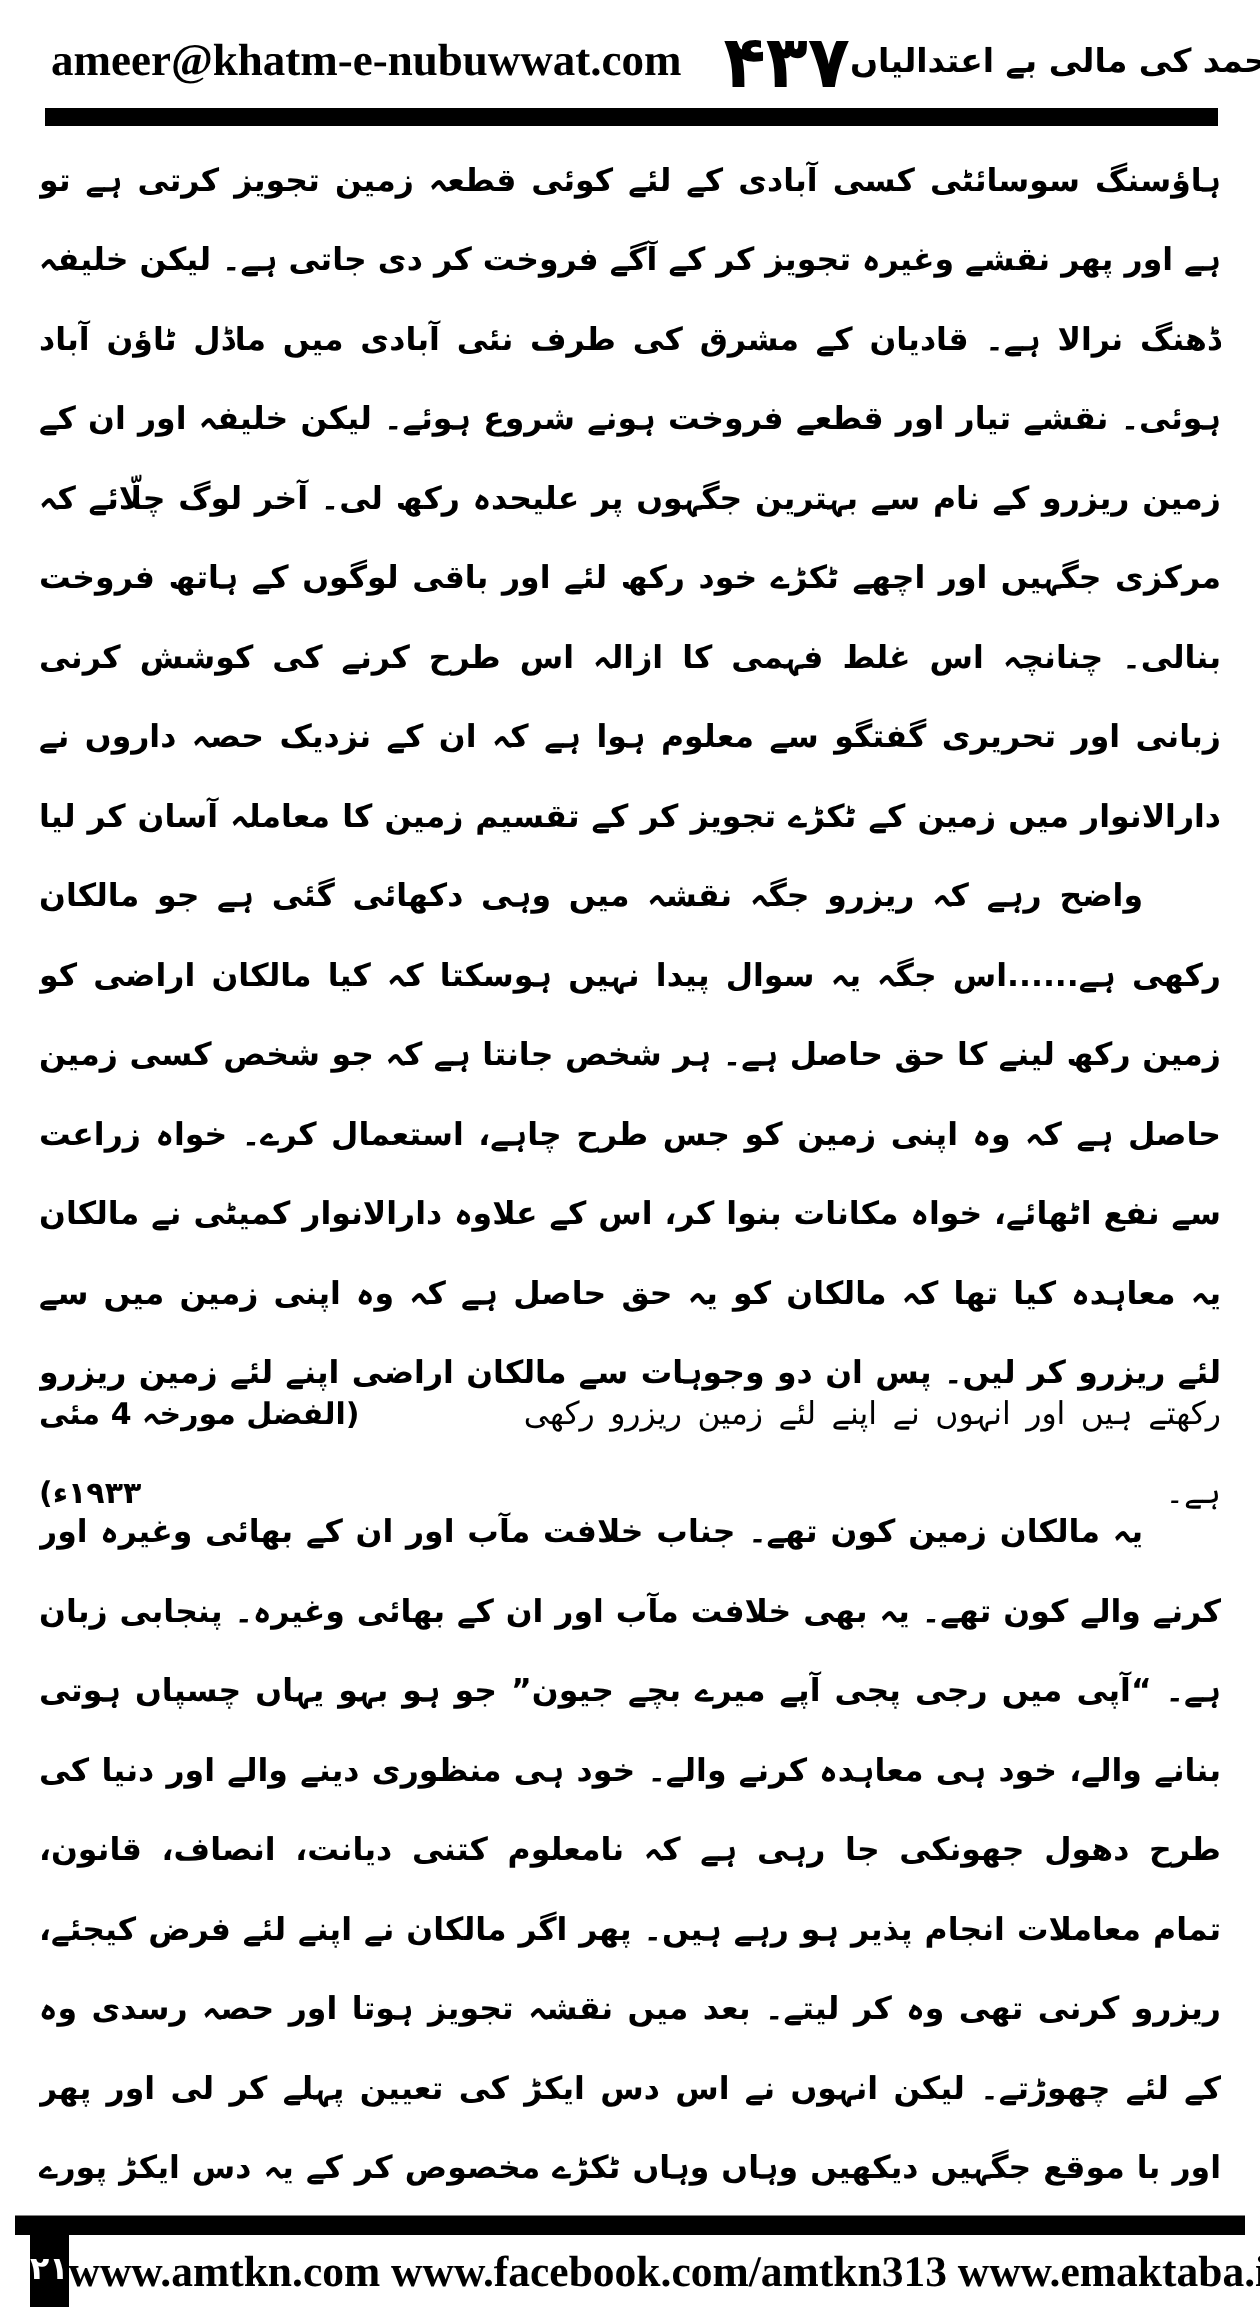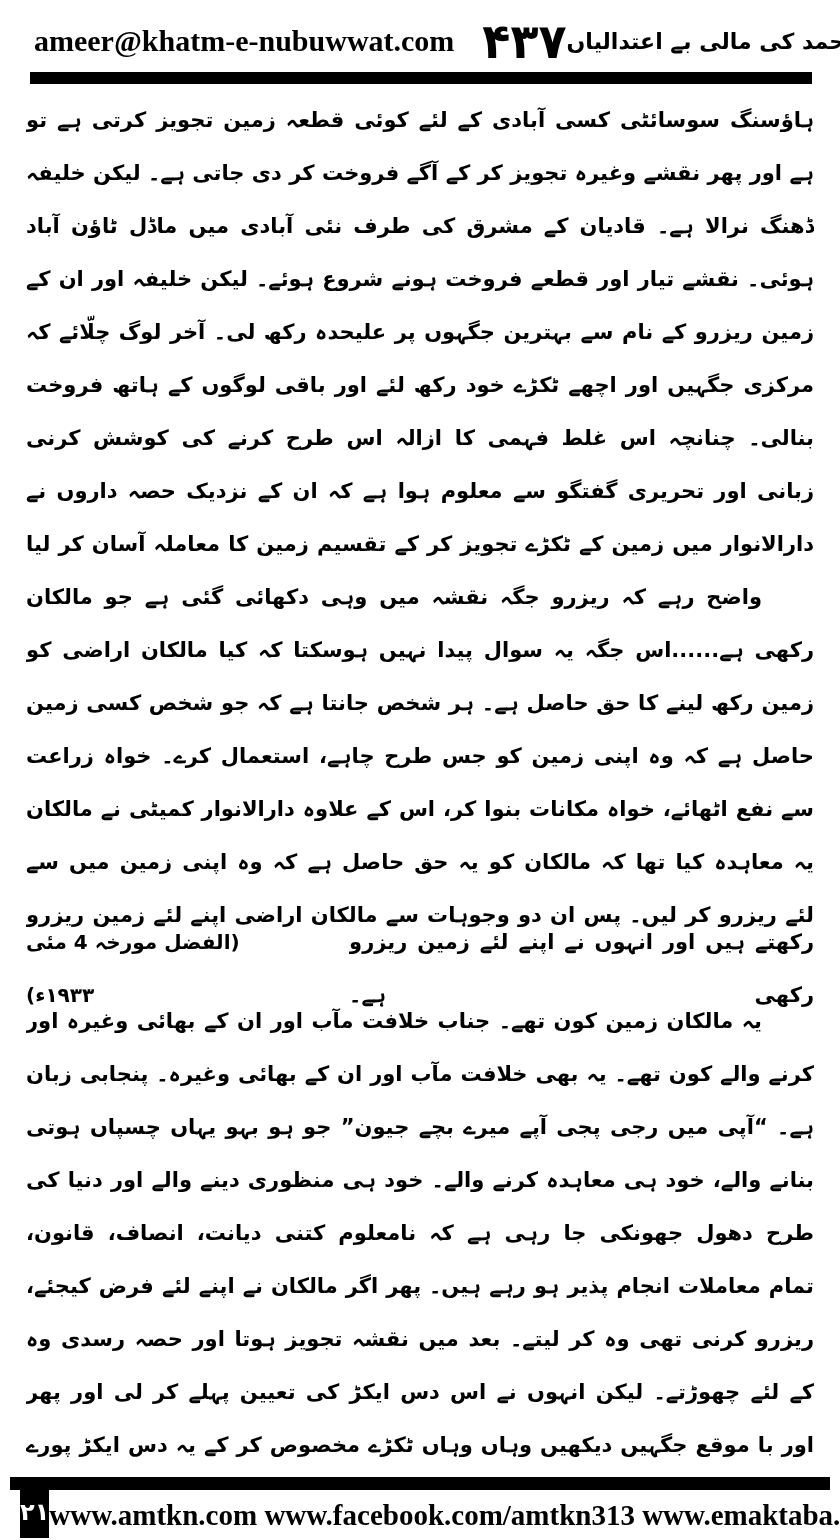--- a/index.html
+++ b/index.html
@@ -64,21 +64,21 @@
   .cite-line {
     display: flex;
     direction: rtl;
     justify-content: space-between;
     align-items: center;
     height: 53px;
   }
   .cite-line .cite-text {
     width: 59%;
     font-size: 21px;
-    font-weight: bold;
+    font-weight: normal;
     line-height: 53px;
     text-align: justify;
     text-align-last: justify;
     overflow: hidden;
   }
   .cite-line .citation {
     width: 30%;
     font-size: 20px;
     font-weight: bold;
     line-height: 53px;
@@ -103,21 +103,21 @@
   }
   .ftr-pagebox {
     background: #000;
     color: #fff;
     width: 104px;
     height: 52px;
     margin-left: 20px;
     display: flex;
     align-items: center;
     justify-content: center;
-    font-size: 24px;
+    font-size: 21px;
     font-weight: bold;
     direction: rtl;
   }
   .ftr-links {
     flex: 1;
     text-align: center;
     font-family: "Liberation Serif", serif;
     font-weight: bold;
     font-size: 29px;
     padding-top: 6px;

